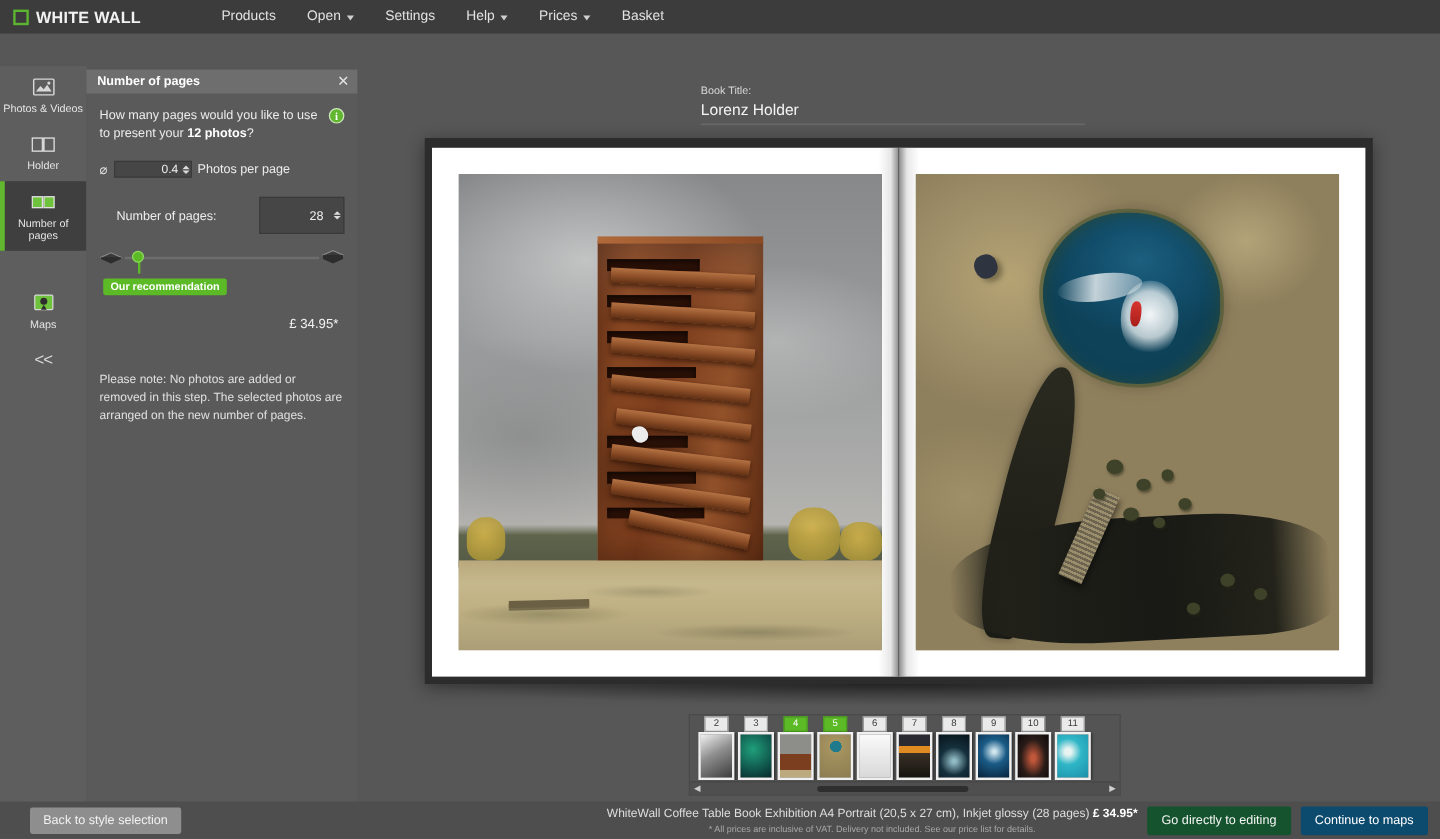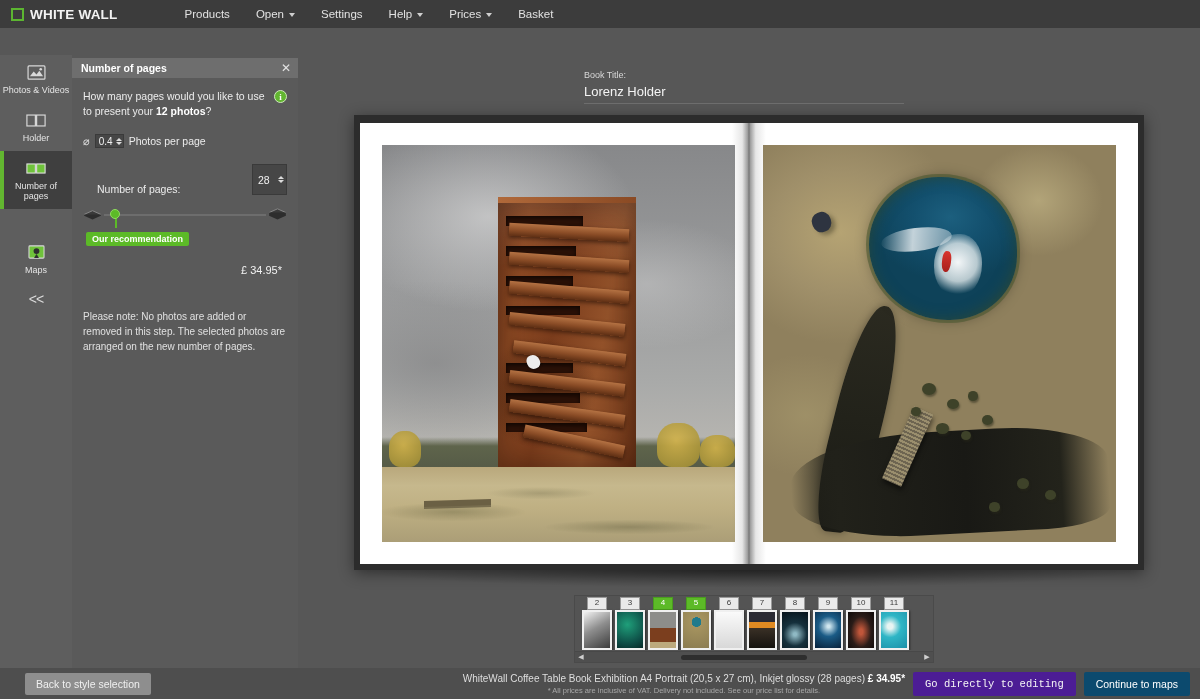--- a/index.html
+++ b/index.html
@@ -87,31 +87,31 @@
     font-size:9px;font-weight:bold;display:flex;align-items:center;justify-content:center;
     flex:none; margin-top:1px; cursor:pointer; border:1px solid #cfe8bd;
     font-family:"Liberation Serif", serif;
   }
   .ppp-row{ display:flex; align-items:center; gap:5px; margin-top:15px; }
   .ppp-sym{ font-size:11px; color:#e0e0e0; }
   .numbox{
     display:flex; align-items:center; background:#464646; border:1px solid #3a3a3a;
     height:14px; padding:0 1px 0 3px; gap:2px;
   }
-  .numbox span.val{ font-size:10px; color:#f0f0f0; min-width:15px; }
+  .numbox span.val{ font-size:10px; color:#f0f0f0; min-width:15px;margin-left:36px; }
   .spin{ display:flex; flex-direction:column; gap:1px; cursor:pointer; }
   .spin i{
     width:0;height:0;border-left:3px solid transparent;border-right:3px solid transparent;
     display:block;
   }
   .spin i.up{ border-bottom:3px solid #dcdcdc; }
   .spin i.dn{ border-top:3px solid #dcdcdc; }
   .ppp-label{ font-size:10.5px; color:#ececec; }
 
-  .pages-row{ display:flex; align-items:flex-end; justify-content:space-between; margin-top:16px; padding-left:14px; }
+  .pages-row{ display:flex; align-items:center; justify-content:space-between; margin-top:16px; padding-left:14px; }
   .pages-label{ font-size:10.5px; color:#ececec; }
   .numbox.big{ height:31px; padding:0 2px 0 5px; }
   .numbox.big span.val{ font-size:10.5px; min-width:18px; text-align:left; }
 
   .slider-wrap{ position:relative; height:30px; margin-top:6px; }
   .slider-track{
     position:absolute; left:21px; right:21px; top:13px; height:2px; background:#6d6d6d;
   }
   .book-end{
     position:absolute; top:6px; width:19px; height:13px;
@@ -349,21 +349,21 @@
   .btn-back{
     margin-left:25px; background:#8e8e8e; color:#f0f0f0; padding:5px 11px; border-radius:2px;
   }
   .bb-info{
     margin-left:auto; text-align:center; margin-right:8px;
   }
   .bb-line1{ font-size:10px; color:#dedede; }
   .bb-line1 b{ color:#fff; font-weight:bold; }
   .bb-line2{ font-size:7.5px; color:#a8a8a8; margin-top:2px; }
   .btn-edit{
-    background:#4c1d95; color:#f5f5f5; padding:6px 12px; border-radius:2px; margin-right:8px;font-family:Liberation Mono, monospace;
+    background:#14532d; color:#f5f5f5; padding:6px 12px; border-radius:2px; margin-right:8px;
   }
   .btn-continue{
     background:#0c4a6e; color:#fff; padding:6px 12px; border-radius:2px; margin-right:10px;
   }
   svg{ display:block; }
 </style>
 </head>
 <body>
 
 <div class="app">

